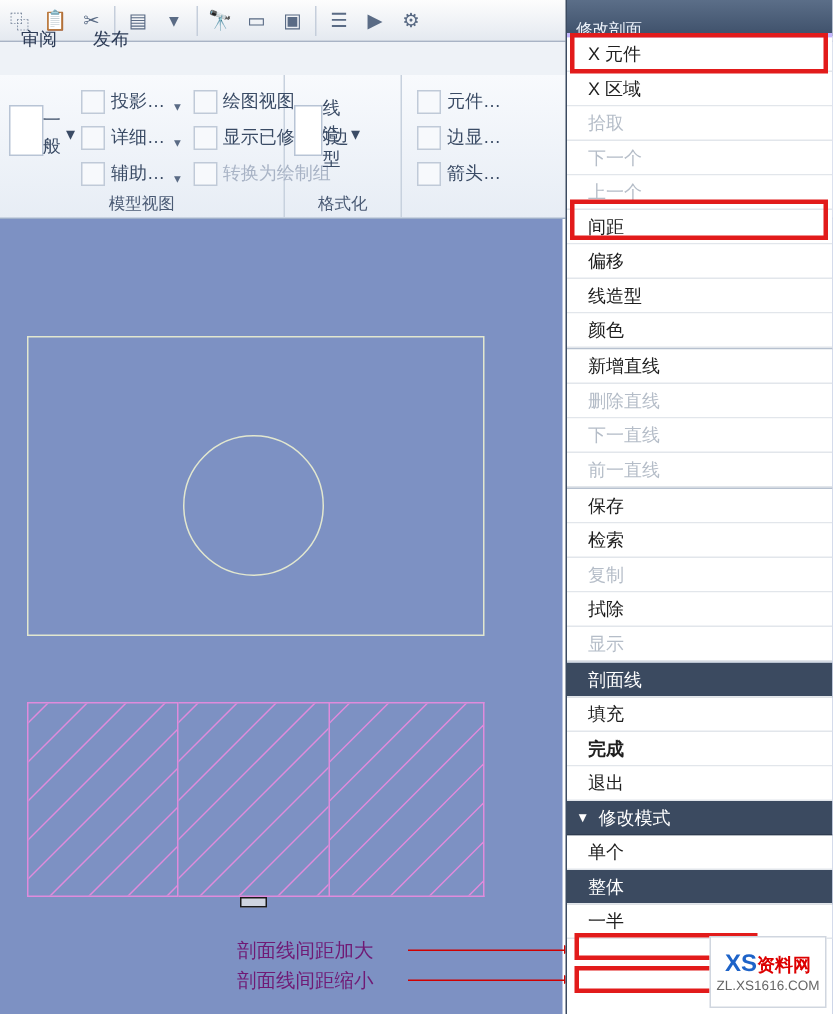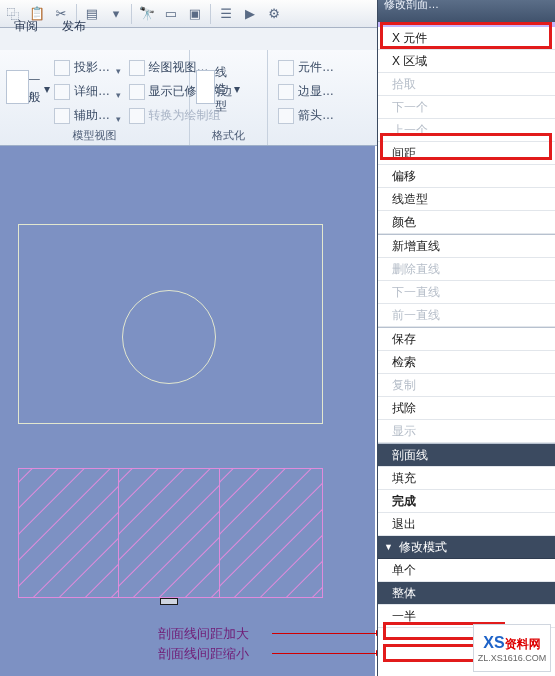--- a/index.html
+++ b/index.html
@@ -35,22 +35,22 @@
   .hatch-box.b3 { left: 202px; width: 103px; border-left: none; }
   .hatch-lines { position: absolute; inset: -20px; }
   .hatch-lines .hl { position: absolute; width: 200%; height: 1px; background: #e08bdc; transform-origin: 0 0; transform: rotate(-45deg); }
   .handle { position: absolute; left: 160px; top: 452px; width: 18px; height: 7px; border: 1px solid #1a1a1a; background: #cfd5e0; }
   
   .annot { position: absolute; color: #701a75; font-size: 13px; font-family: SimSun, serif; }
   .arrow-line { position: absolute; height: 1px; background: #d00000; }
   .arrow-line::after { content: ""; position: absolute; right: -1px; top: -3px; border-left: 7px solid #d00000; border-top: 3.5px solid transparent; border-bottom: 3.5px solid transparent; }
   
   .side-panel { position: absolute; top: 0; right: 0; width: 178px; bottom: 0; background: #fff; border-left: 1px solid #3b4a60; }
-  .panel-title { height: 22px; background: linear-gradient(#5b6e88,#3e506a); color: #eef3fb; display: flex; align-items: flex-end; padding: 12px 6px; font-size: 11px; overflow: hidden; }
-  .panel-body { position: absolute; top: 22px; left: 0; right: 0; bottom: 0; overflow: hidden; border-top: 5px solid #c4b5fd; }
+  .panel-title { height: 22px; background: linear-gradient(#5b6e88,#3e506a); color: #eef3fb; display: flex; align-items: flex-start; padding: 12px 6px; font-size: 11px; overflow: hidden; }
+  .panel-body { position: absolute; top: 22px; left: 0; right: 0; bottom: 0; overflow: hidden; border-top: 3px solid #c4b5fd; }
   .menu-item { height: 23px; display: flex; align-items: center; padding: 0 14px; color: #202020; border-bottom: 1px solid #e2e6eb; background: #fff; }
   .menu-item.disabled { color: #b5bdc8; }
   .menu-item.active { background: #3b4a60; color: #fff; }
   .menu-sep { height: 1px; background: #b7c1cf; }
   .menu-header { height: 23px; display: flex; align-items: center; padding: 0 6px; background: #3b4a60; color: #fff; border-bottom: 1px solid #2f3c50; }
   .menu-header .tri { margin-right: 6px; font-size: 9px; }
   .redbox { position: absolute; border: 3px solid #e21b1b; pointer-events: none; }
   
   .watermark { position: absolute; right: 4px; bottom: 4px; width: 78px; height: 48px; background: #fff; border: 1px solid #d0d6df; display: flex; flex-direction: column; align-items: center; justify-content: center; color: #2a4e93; font-size: 10px; }
   .watermark .logo { font-weight: bold; font-size: 16px; color: #1e63c8; }

